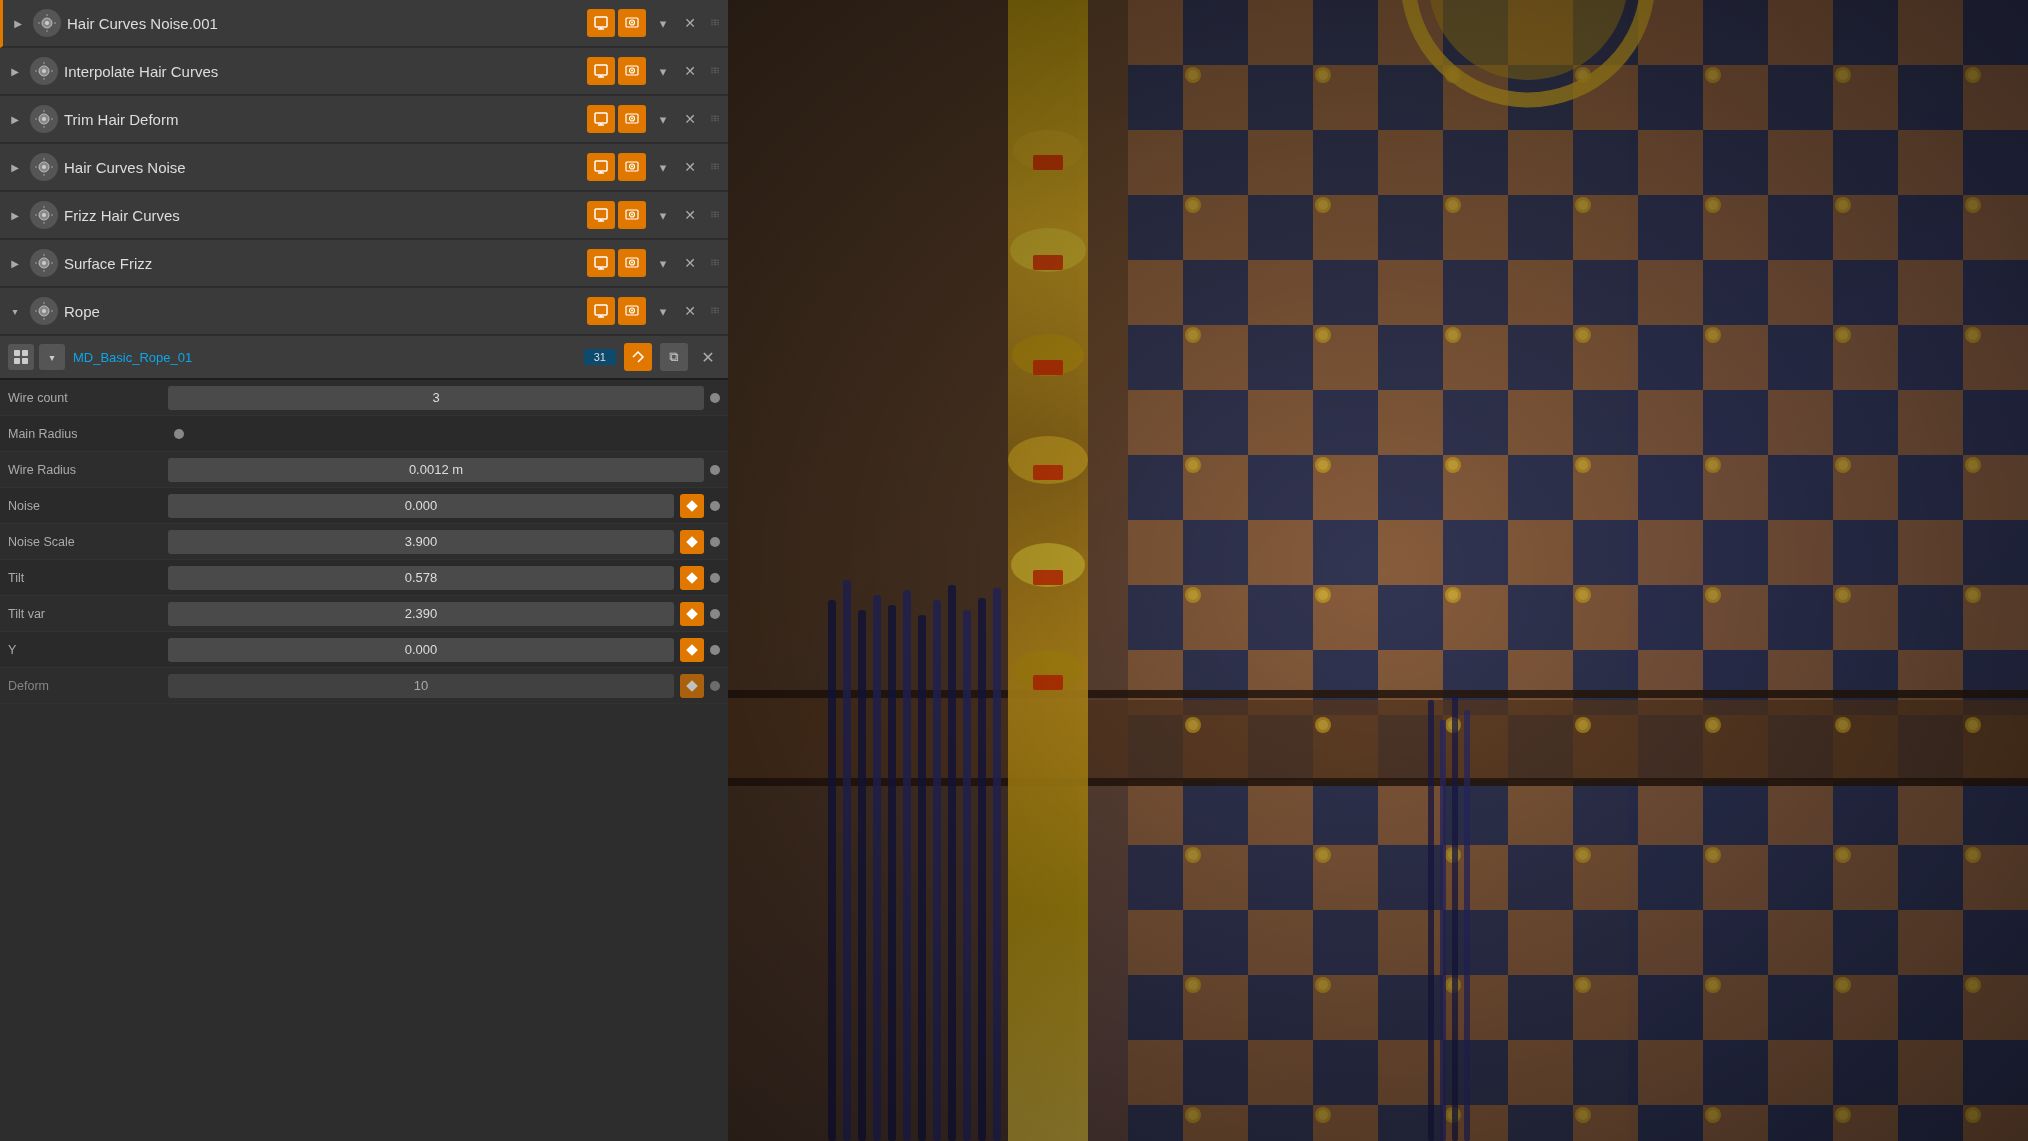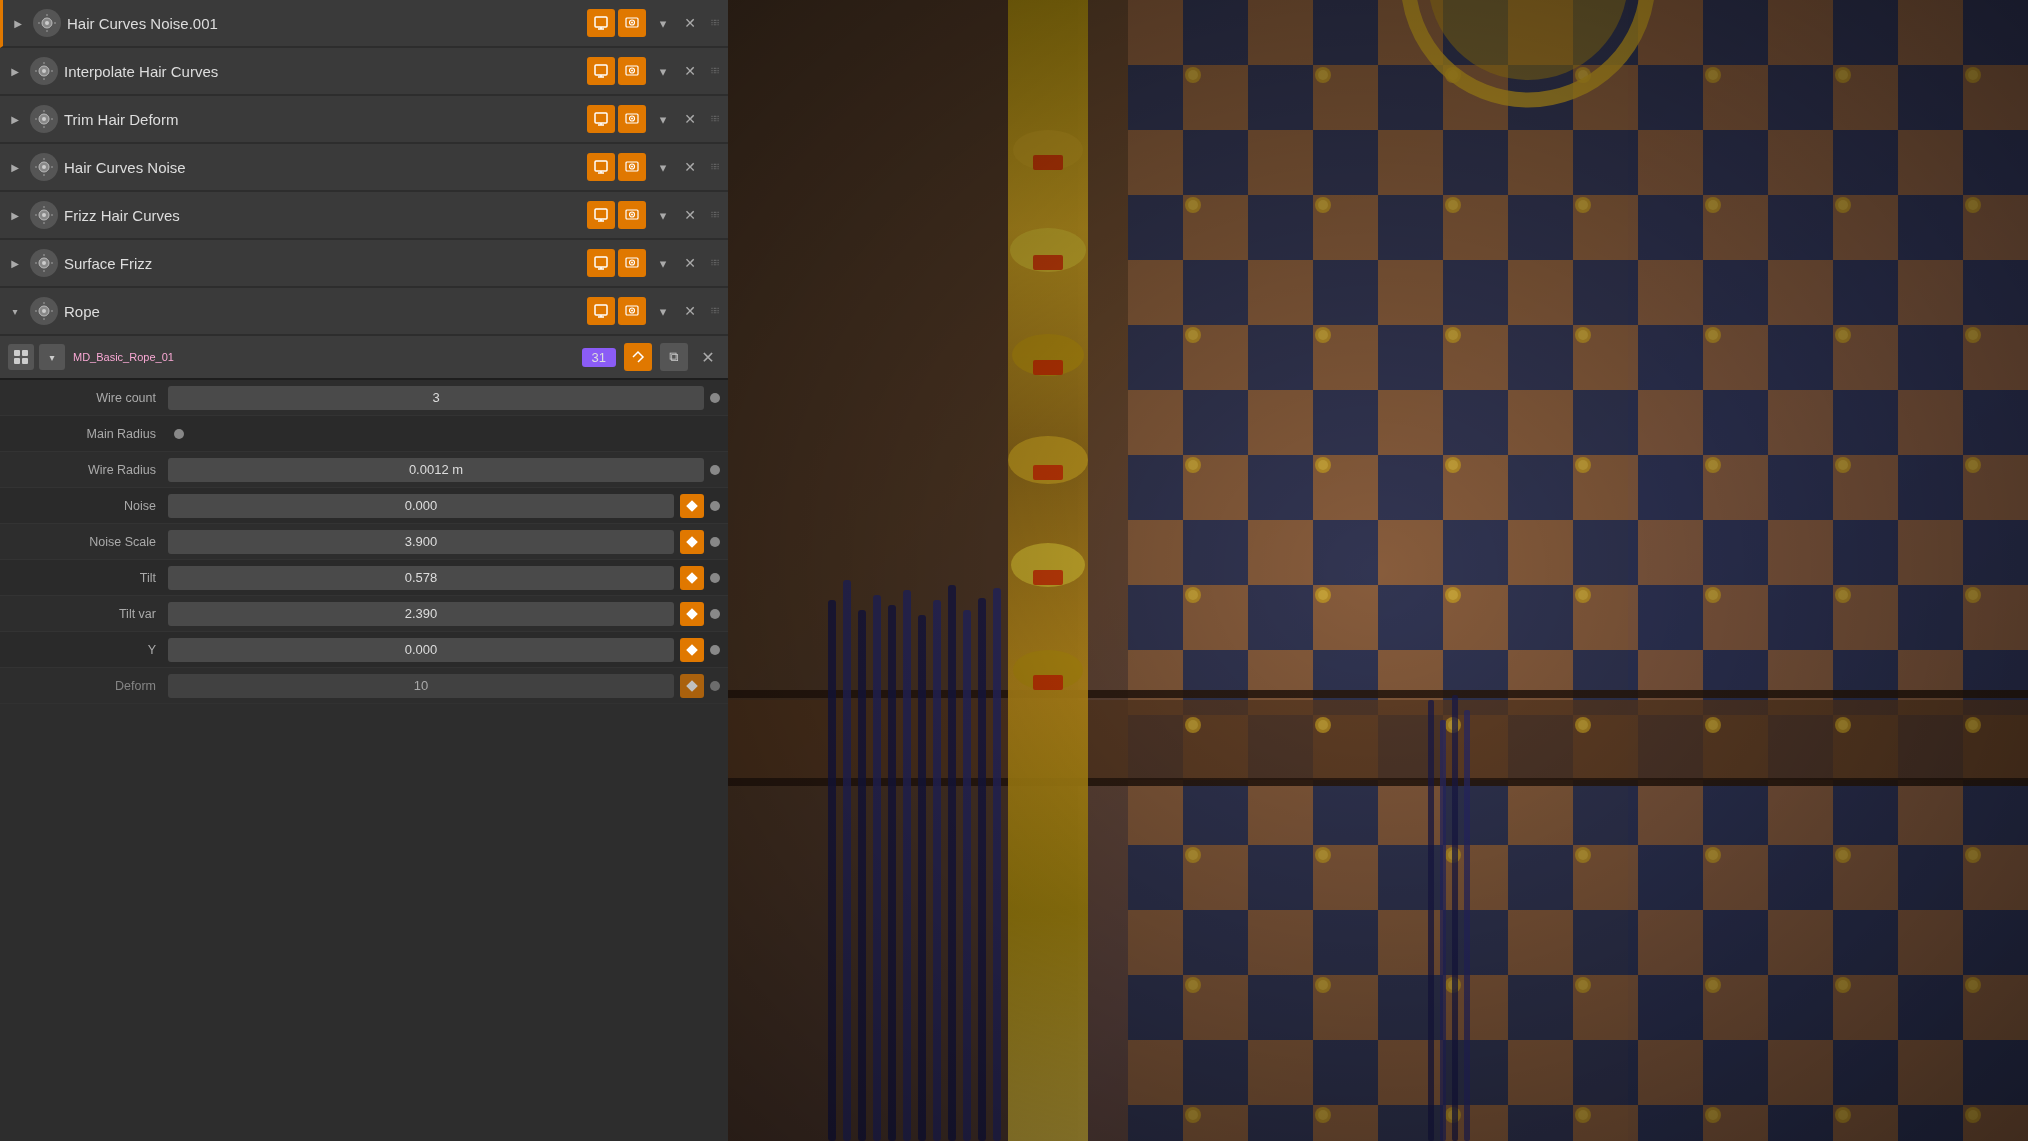--- a/index.html
+++ b/index.html
@@ -141,30 +141,30 @@
       align-items: center;
       height: 44px;
       background: #3c3c3c;
       padding: 0 8px;
       gap: 8px;
       border-bottom: 2px solid #1e1e1e;
     }
 
     .prop-header-name {
       flex: 1;
-      font-size: 11px;
-      color: #f9a8d4;
+      font-size: 13px;
+      color: #0ea5e9;
     }
 
     .prop-header-num {
-      background: #8b5cf6;
+      background: #0c4a6e;
       border-radius: 3px;
       padding: 2px 10px;
       color: #ddd;
-      font-size: 13px;
+      font-size: 11px;
     }
 
     .prop-header-btn {
       width: 28px;
       height: 28px;
       background: #e07800;
       border-radius: 3px;
       display: flex;
       align-items: center;
       justify-content: center;
@@ -205,21 +205,20 @@
 
     .prop-row:nth-child(even) {
       background: #2a2a2a;
     }
     .prop-row:nth-child(odd) {
       background: #2d2d2d;
     }
 
     .prop-label {
       width: 160px;
-      text-align: right;
       color: #aaa;
       font-size: 12.5px;
       padding-right: 12px;
       flex-shrink: 0;
     }
 
     .prop-value-bar {
       flex: 1;
       height: 24px;
       background: #4a4a4a;

